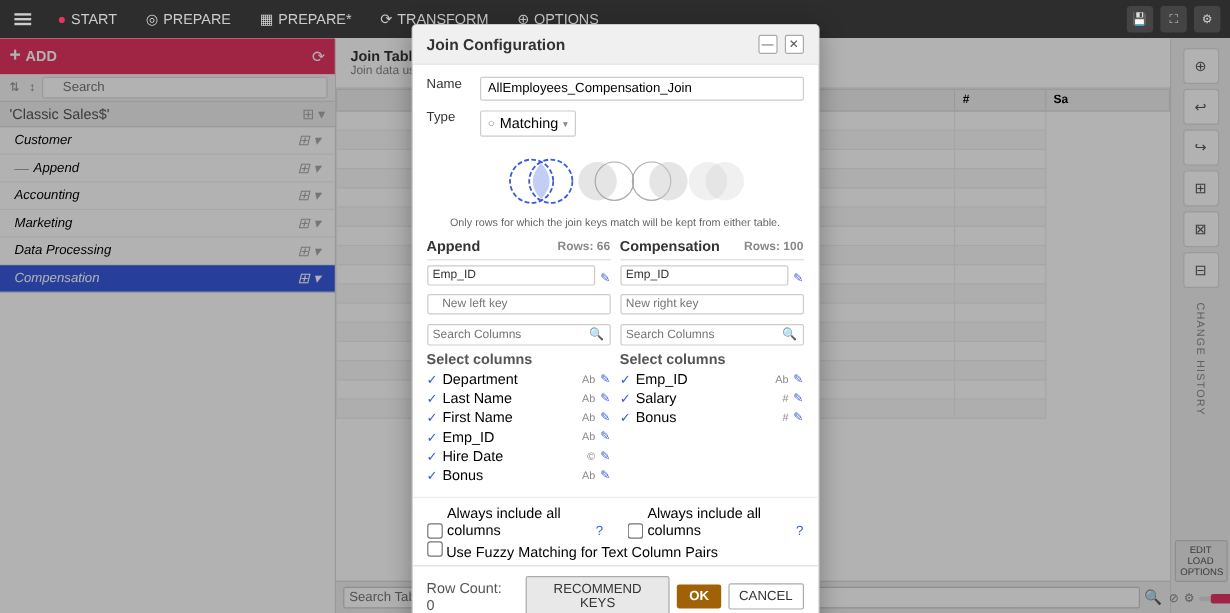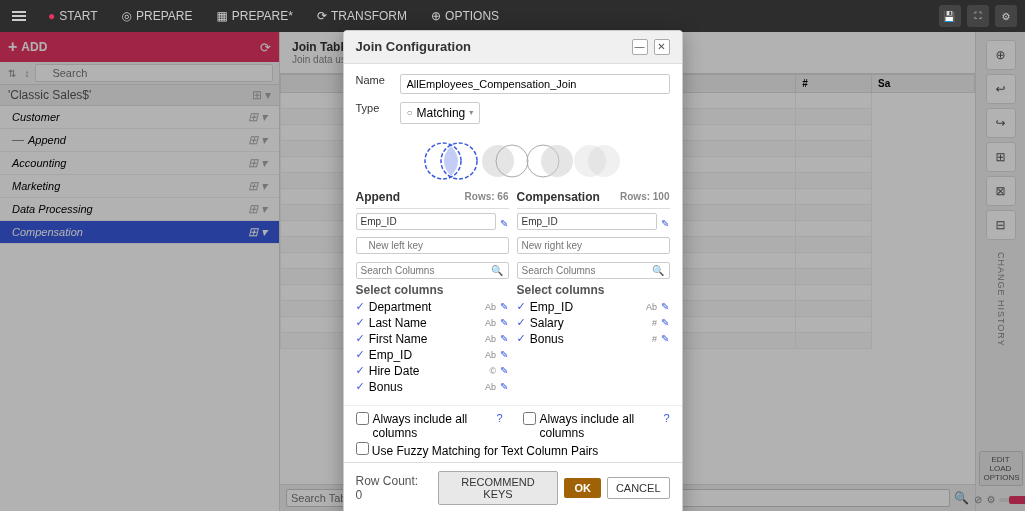--- a/index.html
+++ b/index.html
@@ -98,21 +98,21 @@
 
     
     .modal-footer { padding: 8px 12px; border-top: 1px solid #ddd; display: flex; align-items: center; gap: 6px; }
     .footer-spacer { flex: 1; }
     .row-count { font-size: 10px; color: #555; }
     .btn-recommend { background: #e8e8e8; border: 1px solid #aaa; border-radius: 2px; padding: 4px 8px; font-size: 11px; color: #333; cursor: pointer; }
     .btn-ok { background: #a16207; border: none; border-radius: 2px; padding: 4px 10px; font-size: 11px; color: #fff; cursor: pointer; font-weight: 600; }
     .btn-cancel { background: transparent; border: 1px solid #aaa; border-radius: 2px; padding: 4px 8px; font-size: 11px; color: #333; cursor: pointer; }
 
     .fuzzy-row { margin-top: 2px; }
-    .always-row { display: flex; align-items: flex-start; gap: 4px; }
+    .always-row { display: flex; align-items: flex-end; gap: 4px; }
     .footer-options { padding: 6px 12px 4px; border-top: 1px solid #eee; }
 
     
     .venn { display: flex; align-items: center; justify-content: center; padding: 4px 0; }
     .venn svg { width: 220px; height: 50px; }
 
     .sidebar-toolbar { display: flex; align-items: center; background: #f5f5f5; padding: 2px 6px; border-bottom: 1px solid #ddd; gap: 4px; }
     .sidebar-toolbar-btn { font-size: 10px; color: #888; cursor: pointer; padding: 2px; }
   </style>
 </head>
@@ -389,20 +389,21 @@
               <circle cx="109" cy="25" r="16" fill="none" stroke="#aaa" stroke-width="1"></circle>
 
               <circle cx="140" cy="25" r="16" fill="none" stroke="#aaa" stroke-width="1"></circle>
               <circle cx="154" cy="25" r="16" fill="#ccc" opacity="0.5"></circle>
 
               <circle cx="187" cy="25" r="16" fill="#ccc" opacity="0.3"></circle>
               <circle cx="201" cy="25" r="16" fill="#ccc" opacity="0.3"></circle>
             </svg>
           </div>
 
+          <div class="join-desc">Only rows for which the join keys match will be kept from either table.</div>
 
           <div class="two-col">
 
             <div class="col-half">
               <div class="col-header">
                 <span>Append</span>
                 <span class="col-rows">Rows: 66</span>
               </div>
               <div class="col-divider"></div>
 

